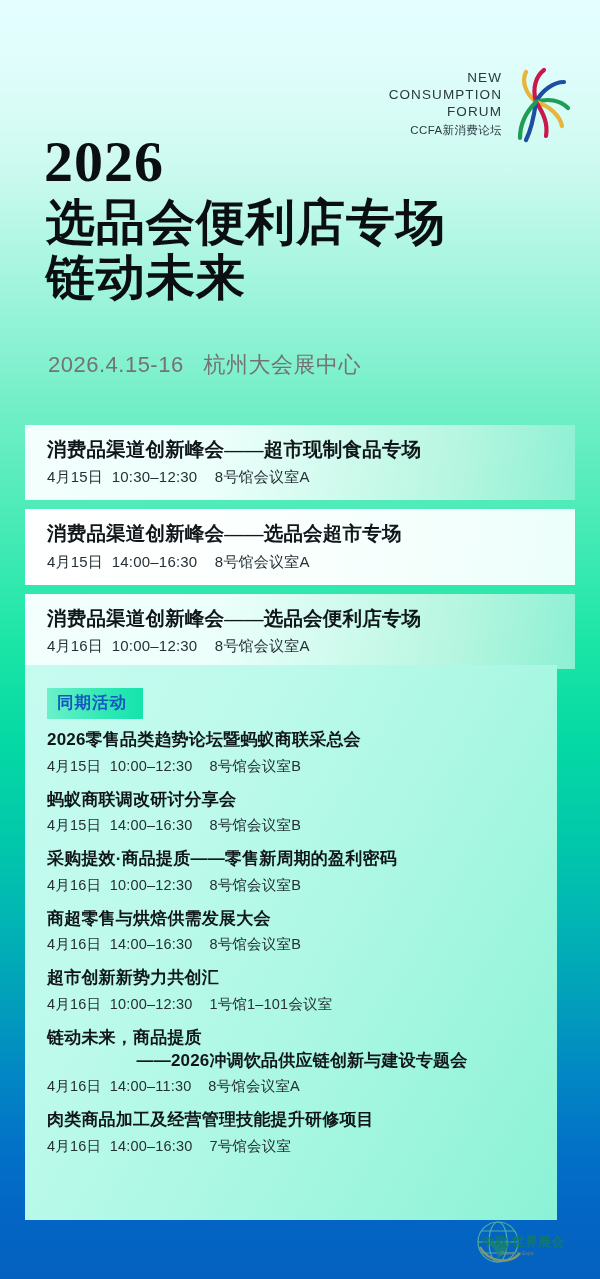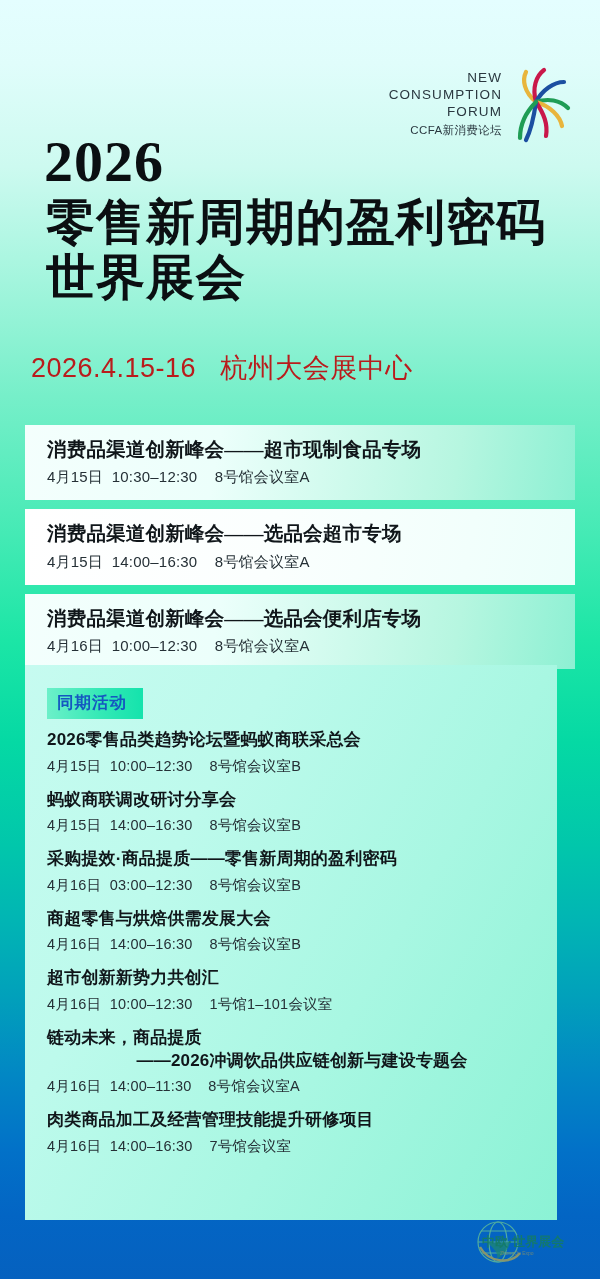--- a/index.html
+++ b/index.html
@@ -49,22 +49,22 @@
     font-size:58px; font-weight:700; color:#0b0f12;
     letter-spacing:1px; line-height:1;
   }
   .main-title{
     position:absolute; left:46px; top:196px;
     font-family:"Liberation Serif","DejaVu Serif",serif;
     font-size:49px; font-weight:700; color:#0b0f12;
     line-height:1.12; letter-spacing:1px;
   }
   .sub-title{
-    position:absolute; left:31px; top:350px;
-    font-size:27px; color:#b91c1c; letter-spacing:0.5px;
+    position:absolute; left:48px; top:350px;
+    font-size:22px; color:#737373; letter-spacing:0.5px;
     white-space:pre;
   }
 
   
   .cards{ position:absolute; left:25px; top:425px; width:550px; }
   .card{
     padding:12px 8px 13px 22px;
     margin-bottom:9px;
     background:linear-gradient(100deg,#f4fffd 0%,#ecfffb 35%,#b6f6e0 78%,#8df0d3 100%);
   }
@@ -131,22 +131,22 @@
       <path d="M30 40 C44 44 54 54 56 64" stroke="#e8b53c"></path>
       <path d="M30 40 C38 52 42 62 40 74" stroke="#c9184a"></path>
       <path d="M30 40 C28 54 26 66 20 78" stroke="#1c4fa1"></path>
       <path d="M30 40 C20 50 14 62 14 76" stroke="#1f9d55"></path>
     </g>
   </svg>
 </div>
 
 <div class="year">2026</div>
 <div class="main-title">
-  <div>零售新周期的盈利密码</div>
-  <div>世界展会</div>
+  <div>选品会便利店专场</div>
+  <div>链动未来</div>
 </div>
 <div class="sub-title">2026.4.15-16   杭州大会展中心</div>
 
 <div class="cards">
   <div class="card">
     <div class="card-title">消费品渠道创新峰会——超市现制食品专场</div>
     <div class="card-meta">4月15日  10:30–12:30    8号馆会议室A</div>
   </div>
   <div class="card pale">
     <div class="card-title">消费品渠道创新峰会——选品会超市专场</div>
@@ -166,21 +166,21 @@
   <div class="act">
     <div class="act-title">2026零售品类趋势论坛暨蚂蚁商联采总会</div>
     <div class="act-meta">4月15日  10:00–12:30    8号馆会议室B</div>
   </div>
   <div class="act">
     <div class="act-title">蚂蚁商联调改研讨分享会</div>
     <div class="act-meta">4月15日  14:00–16:30    8号馆会议室B</div>
   </div>
   <div class="act">
     <div class="act-title">采购提效·商品提质——零售新周期的盈利密码</div>
-    <div class="act-meta">4月16日  03:00–12:30    8号馆会议室B</div>
+    <div class="act-meta">4月16日  10:00–12:30    8号馆会议室B</div>
   </div>
   <div class="act">
     <div class="act-title">商超零售与烘焙供需发展大会</div>
     <div class="act-meta">4月16日  14:00–16:30    8号馆会议室B</div>
   </div>
   <div class="act">
     <div class="act-title">超市创新新势力共创汇</div>
     <div class="act-meta">4月16日  10:00–12:30    1号馆1–101会议室</div>
   </div>
   <div class="act">

